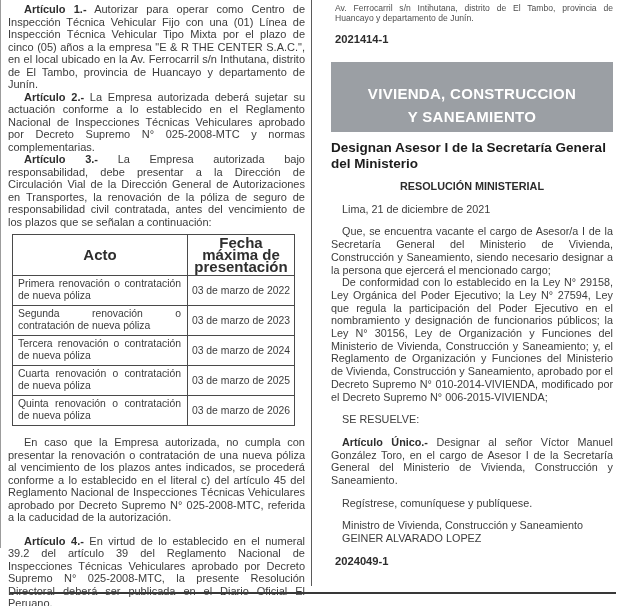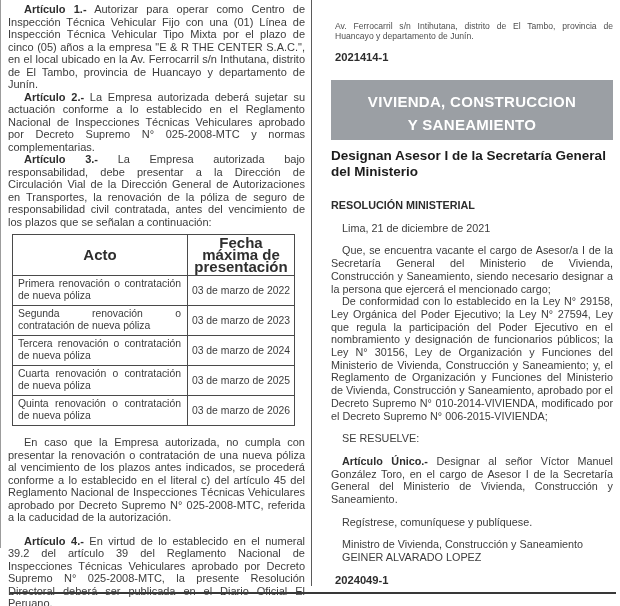--- a/index.html
+++ b/index.html
@@ -25,32 +25,32 @@
   }
   .renew th, .renew td { border:1px solid #4a4a4a; vertical-align:middle; }
   .renew th { text-align:center; font-size:15px; line-height:12px; padding:2px 6px; color:#2e2e2e; }
   .renew td.acto { padding:2px 6px 3px 5px; }
   .renew td.date { text-align:center; width:107px; padding:2px 2px; }
   .lmt  { margin-top:10px; }
   .lmt2 { margin-top:11px; }
 
   
   .col-right {
-    position:absolute; left:331px; top:21px; width:282px;
+    position:absolute; left:331px; top:3px; width:282px;
     font-size:10.8px; line-height:12.7px;
   }
   .carry { font-size:8.6px; line-height:10px; text-align:justify; color:#4f4f4f; padding-left:4px; }
   .code { font-weight:bold; font-size:11.2px; color:#2d2d2d; padding-left:4px; }
   .banner {
     margin-top:16px; background:#9b9fa4; color:#ffffff; font-weight:bold;
-    text-align:center; font-size:15px; line-height:23px; padding:10px 0 4px;
+    text-align:center; font-size:15px; line-height:23px; padding:20px 0 4px;
     letter-spacing:0.3px;
   }
   .title { margin-top:8px; font-size:13.5px; line-height:16.5px; font-weight:bold; color:#1c1c1c; }
-  .res { margin-top:18px; font-weight:bold; font-size:10.8px; line-height:13px; color:#2d2d2d; }
+  .res { margin-top:7px; text-align:center; font-weight:bold; font-size:10.8px; line-height:13px; color:#2d2d2d; }
   .ind { text-indent:11px; }
   .body { text-align:justify; text-indent:11px; }
   .sig { padding-left:11px; }
   .rmt { margin-top:10px; }
 </style>
 </head>
 <body>
 
 <div class="edge-line"></div>
 <div class="col-divider"></div>

